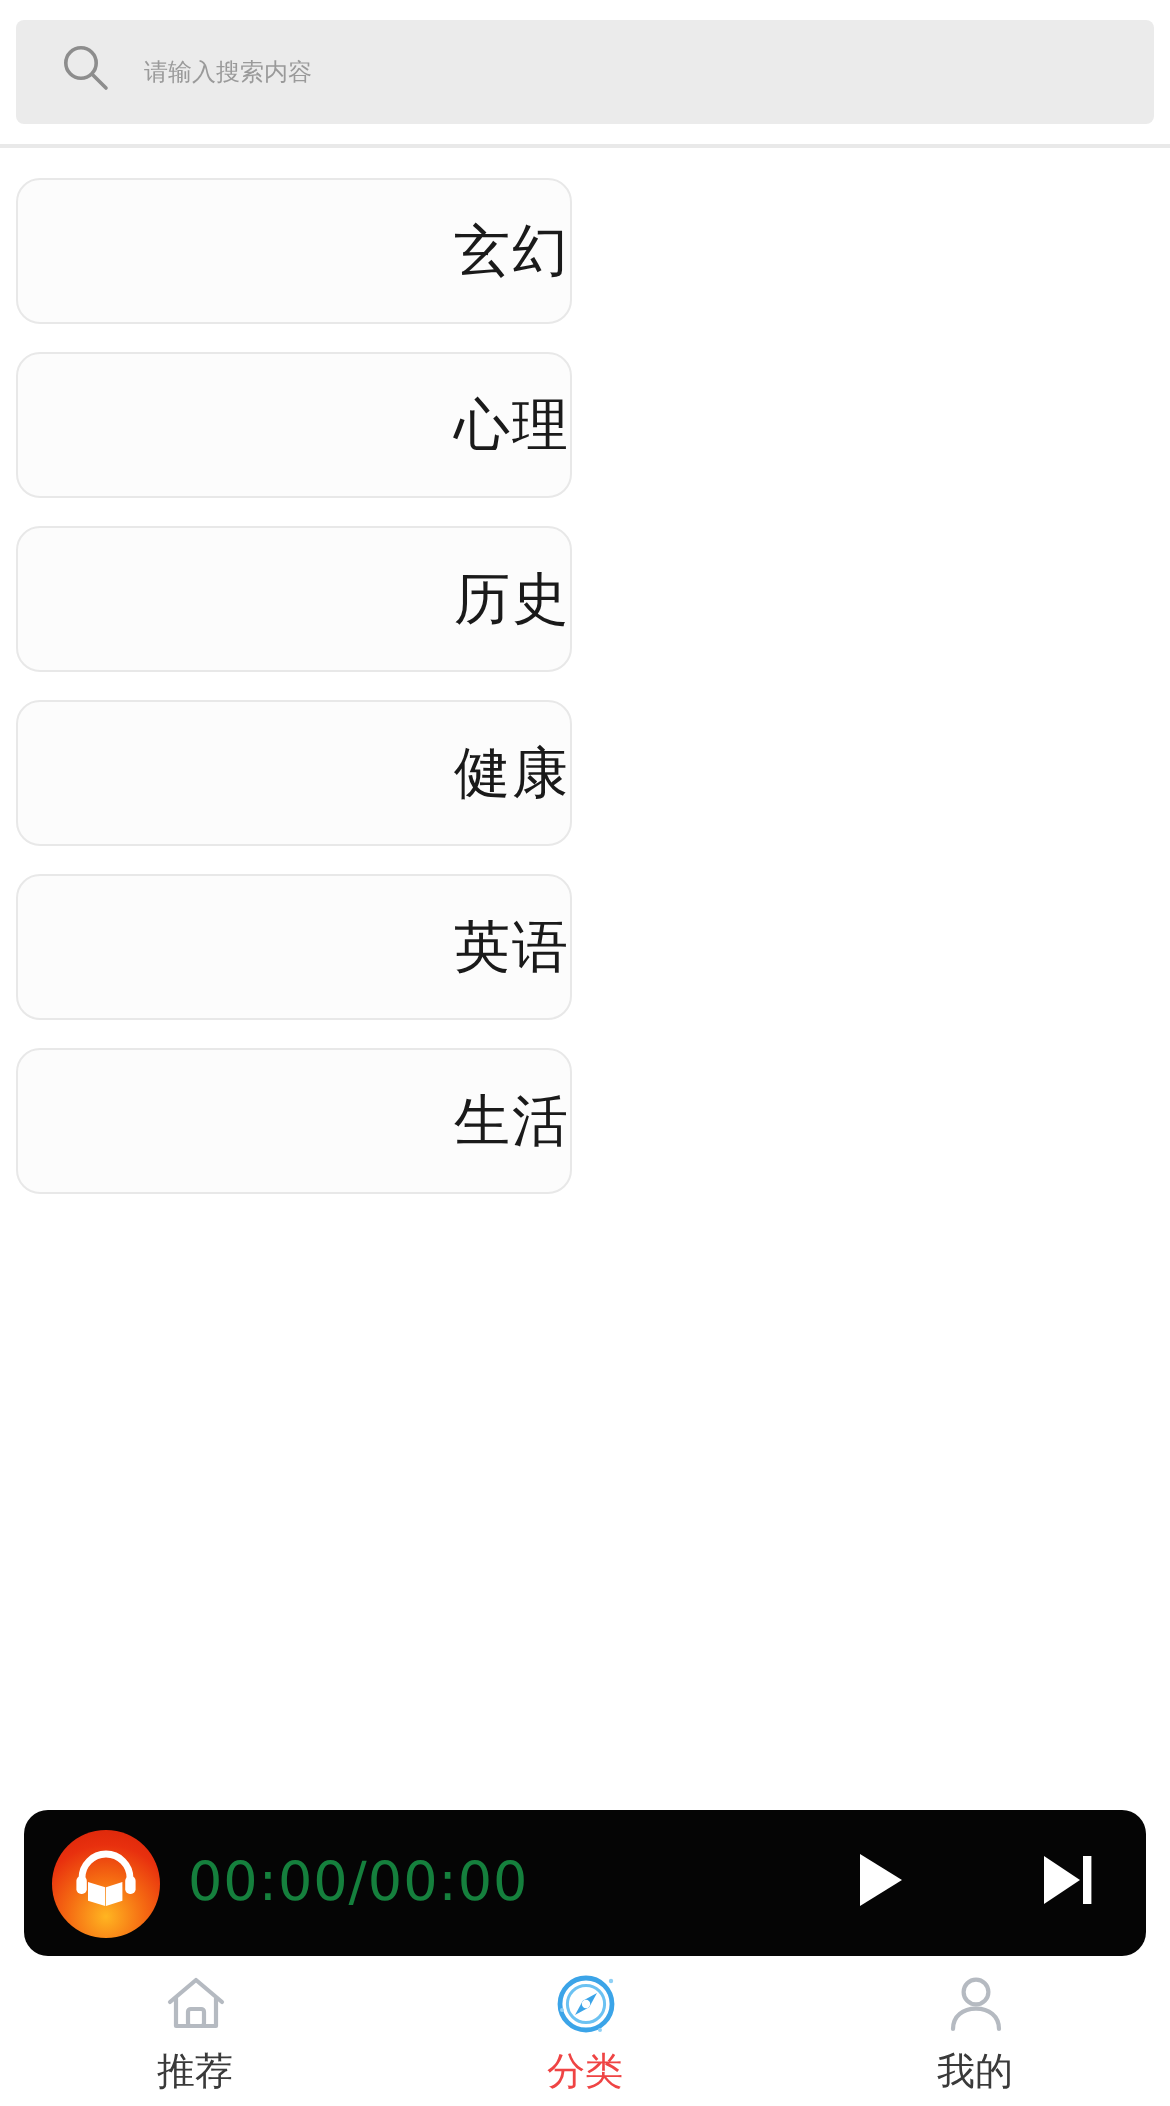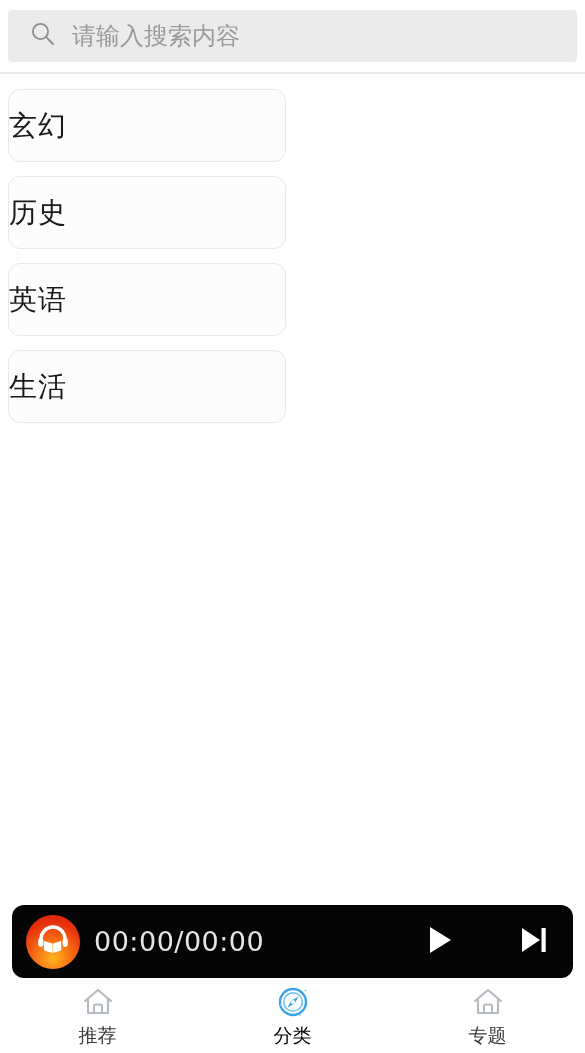--- a/index.html
+++ b/index.html
@@ -32,21 +32,21 @@
     align-items: center;
     padding: 0 22px;
     gap: 16px;
   }
   .search-icon { flex: 0 0 auto; display: block; }
   .search-input {
     border: none;
     background: transparent;
     outline: none;
     font-family: "DejaVu Sans", "Liberation Sans", sans-serif;
-    font-size: 24px;
+    font-size: 12px;
     color: #8a8a8a;
     width: 100%;
     height: 100%;
   }
   .search-input::placeholder { color: #9a9a9a; }
 
   
   .grid-wrap {
     flex: 1 1 auto;
     padding: 15px 8px 0 8px;
@@ -60,21 +60,21 @@
     align-content: flex-start;
   }
   .cat-btn {
     width: 278px;
     height: 73px;
     background: #fcfcfc;
     border: 1.5px solid #e8e8e8;
     border-radius: 12px;
     display: flex;
     align-items: center;
-    justify-content: flex-start;
+    justify-content: flex-end;
     font-size: 28px;
     color: #1a1a1a;
     letter-spacing: 1px;
     cursor: pointer;
     font-family: "DejaVu Sans", "Liberation Sans", sans-serif;
   }
 
   
   .player-wrap {
     flex: 0 0 auto;
@@ -94,21 +94,21 @@
     border-radius: 50%;
     background: radial-gradient(circle at 50% 80%, #ffb521 0%, #f56a12 38%, #e8300e 70%, #d72208 100%);
     display: flex;
     align-items: center;
     justify-content: center;
     flex: 0 0 auto;
     overflow: hidden;
     position: relative;
   }
   .player-time {
-    color: #e5e5e5;
+    color: #15803d;
     font-size: 27px;
     letter-spacing: 0.5px;
     font-family: "DejaVu Sans", "Liberation Sans", sans-serif;
     white-space: nowrap;
   }
   .player-spacer { flex: 1 1 auto; }
   .player-btn {
     background: transparent;
     border: none;
     cursor: pointer;
@@ -138,21 +138,21 @@
     gap: 4px;
     cursor: pointer;
     position: relative;
   }
   .tab-icon { height: 34px; display: flex; align-items: center; justify-content: center; }
   .tab-label {
     font-size: 19px;
     color: #3a3a3a;
     font-family: "DejaVu Sans", "Liberation Sans", sans-serif;
   }
-  .tab.active .tab-label { color: #000000; }
+  .tab.active .tab-label { color: #ef4444; }
   .tab-dot {
     position: absolute;
     width: 5px; height: 5px;
     border-radius: 50%;
     background: #b8bcc2;
     left: 50%;
     transform: translateX(-50%);
     top: 36px;
   }
 </style>
@@ -172,21 +172,27 @@
       <input class="search-input" type="text" placeholder="请输入搜索内容" style="">
     </div>
   </div>
 
   <div class="grid-wrap">
     <div class="grid" id="category-grid">
         <div class="cat-btn">
           <span>玄幻</span>
         </div>
         <div class="cat-btn">
+          <span>心理</span>
+        </div>
+        <div class="cat-btn">
           <span>历史</span>
+        </div>
+        <div class="cat-btn">
+          <span>健康</span>
         </div>
         <div class="cat-btn">
           <span>英语</span>
         </div>
         <div class="cat-btn">
           <span>生活</span>
         </div>
       </div>
   </div>
 
@@ -242,22 +248,21 @@
             <circle cx="29.5" cy="5.5" r="1.1" fill="#8fd0f5"></circle>
             <circle cx="5" cy="20" r="1" fill="#8fd0f5"></circle>
             <circle cx="24" cy="30" r="1" fill="#8fd0f5"></circle>
           </svg>
         </span>
         <span class="tab-label">分类</span>
       </div>
       <div class="tab">
         <span class="tab-icon">
           <svg width="34" height="34" viewBox="0 0 34 34">
-            <path d="M4 16 L17 5 L30 16" fill="none" stroke="#b5bac1" stroke-width="2.1" stroke-linecap="round" stroke-linejoin="round"></path>
-            <path d="M7 14.2 V28 H27 V14.2" fill="none" stroke="#b5bac1" stroke-width="2.1" stroke-linecap="round" stroke-linejoin="round"></path>
-            <rect x="13" y="19.5" width="8" height="8.5" rx="1.4" fill="none" stroke="#b5bac1" stroke-width="2.1"></rect>
-          </svg>
-        </span>
-        <span class="tab-label">专题</span>
+            <circle cx="17" cy="11" r="6.2" fill="none" stroke="#b5bac1" stroke-width="2.1"></circle>
+            <path d="M5.5 29.5 C5.5 22.8 10.6 19.3 17 19.3 C23.4 19.3 28.5 22.8 28.5 29.5" fill="none" stroke="#b5bac1" stroke-width="2.1" stroke-linecap="round"></path>
+          </svg>
+        </span>
+        <span class="tab-label">我的</span>
       </div>
     </div>
 
 </div>
 
 </body></html>

